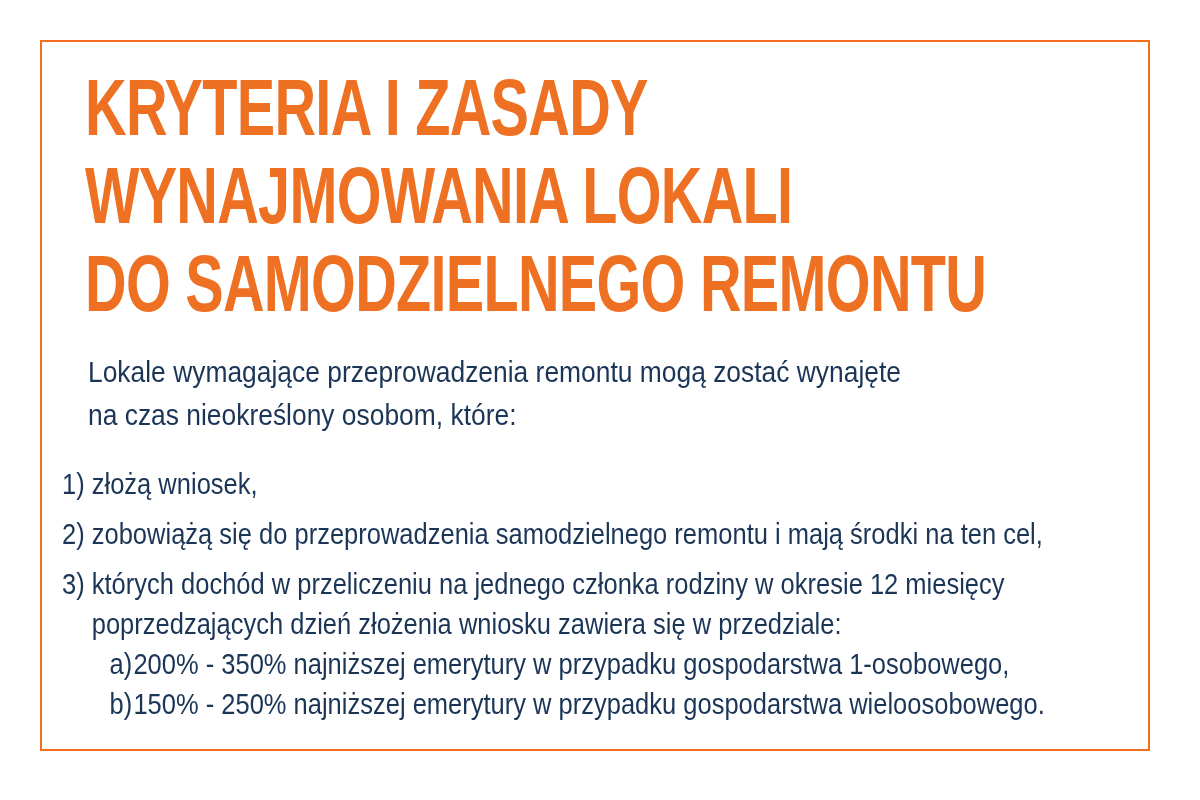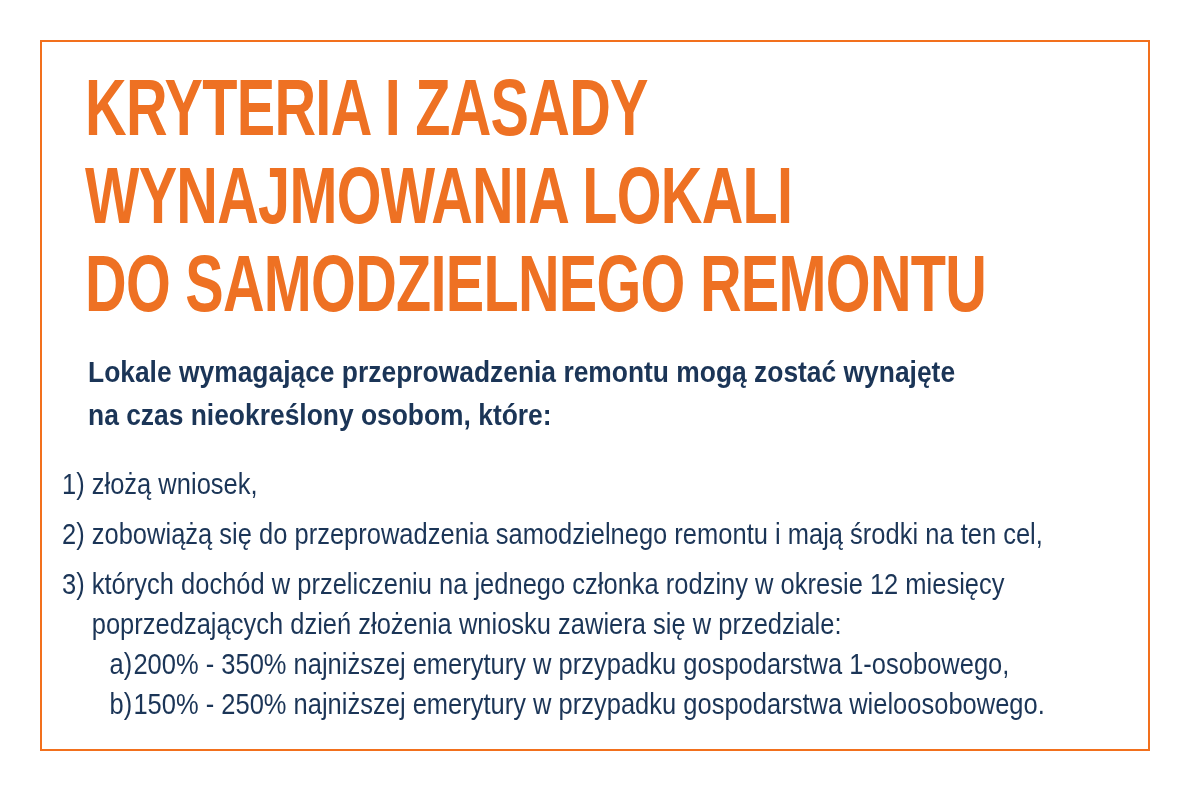--- a/index.html
+++ b/index.html
@@ -47,21 +47,21 @@
     white-space: nowrap;
     transform: scaleX(0.72);
     transform-origin: 0 0;
   }
   
   .intro {
     position: absolute;
     left: 88px;
     top: 350px;
     font-size: 30px;
-    font-weight: bold;
+    font-weight: normal;
     line-height: 43px;
   }
   .iline {
     display: block;
     white-space: nowrap;
     transform: scaleX(0.88);
     transform-origin: 0 0;
   }
   
   .list {

